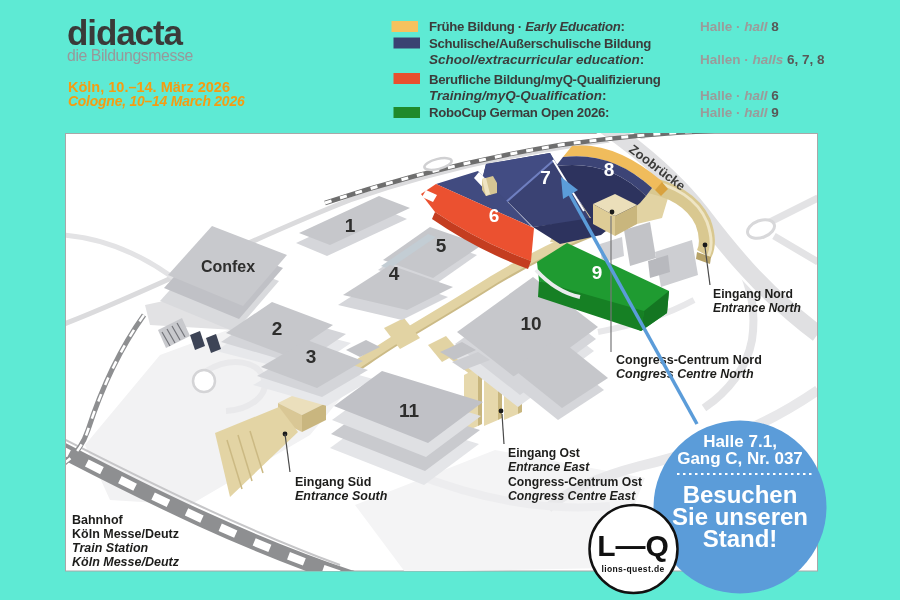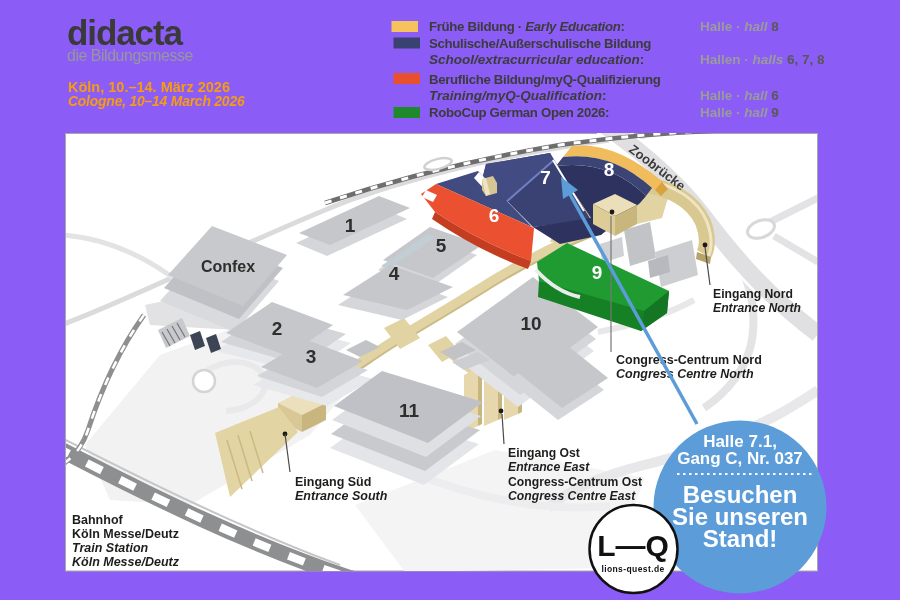--- a/index.html
+++ b/index.html
@@ -1,16 +1,16 @@
 <!DOCTYPE html>
 <html><head>
 <meta charset="utf-8">
 <style>
   html,body{margin:0;padding:0;background:#fff;}
-  #page{position:relative;width:900px;height:600px;background:#8b5cf6;overflow:hidden;
+  #page{position:relative;width:900px;height:600px;background:#5eead4;overflow:hidden;
         font-family:"Liberation Sans", sans-serif;}
   svg{position:absolute;left:0;top:0;}
   text{font-family:"Liberation Sans", sans-serif;}
 </style>
 </head>
 <body>
 <div id="page">
 <svg width="900" height="600" viewBox="0 0 900 600">
 <defs>
   <clipPath id="mapclip">

